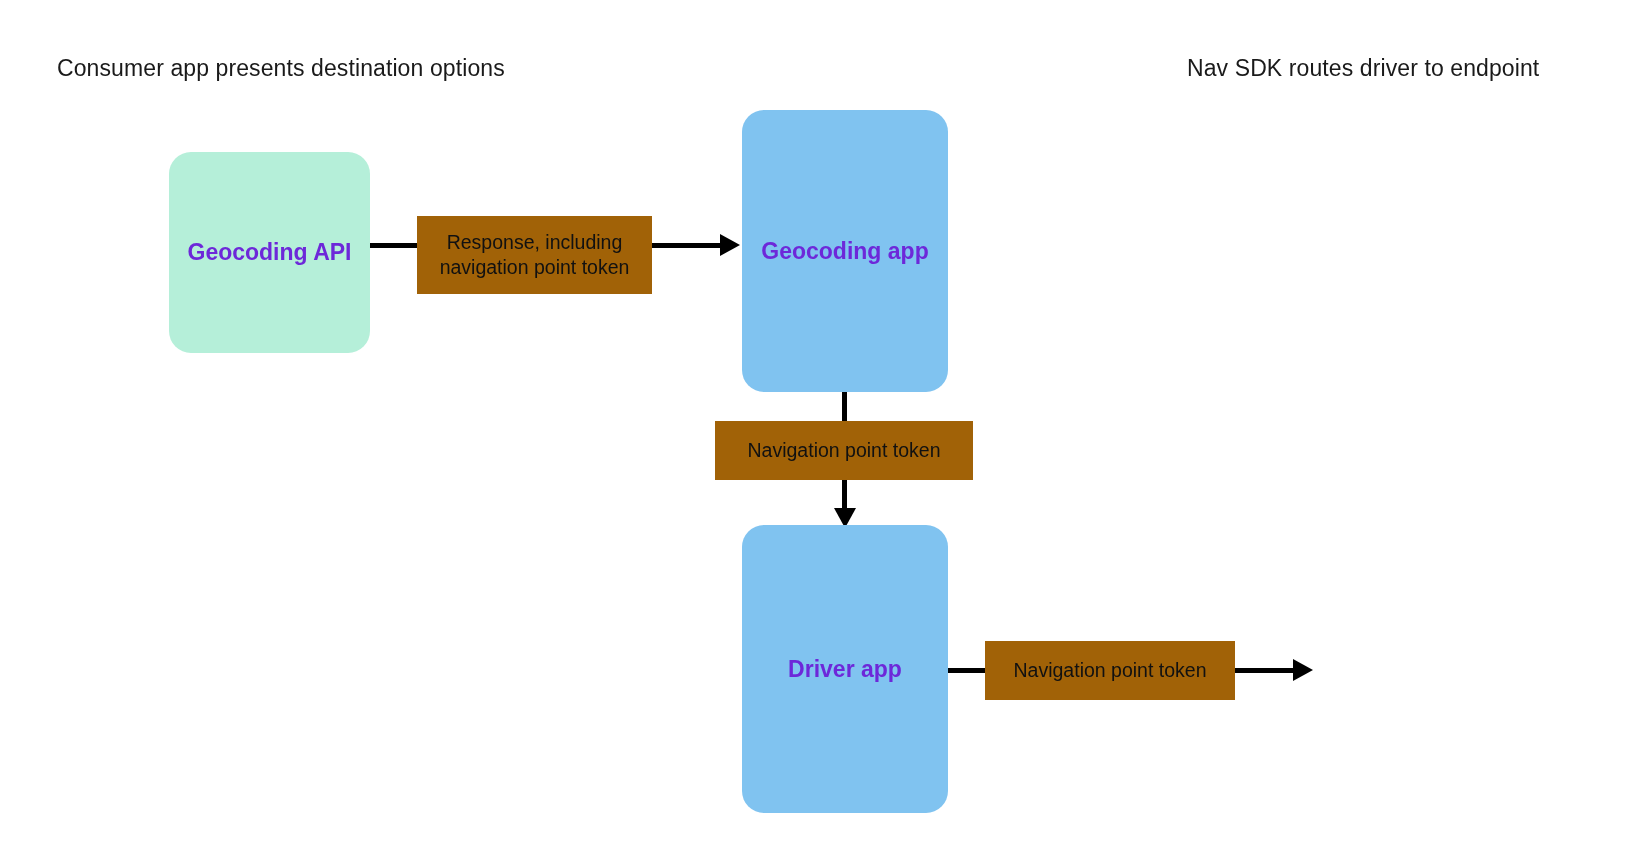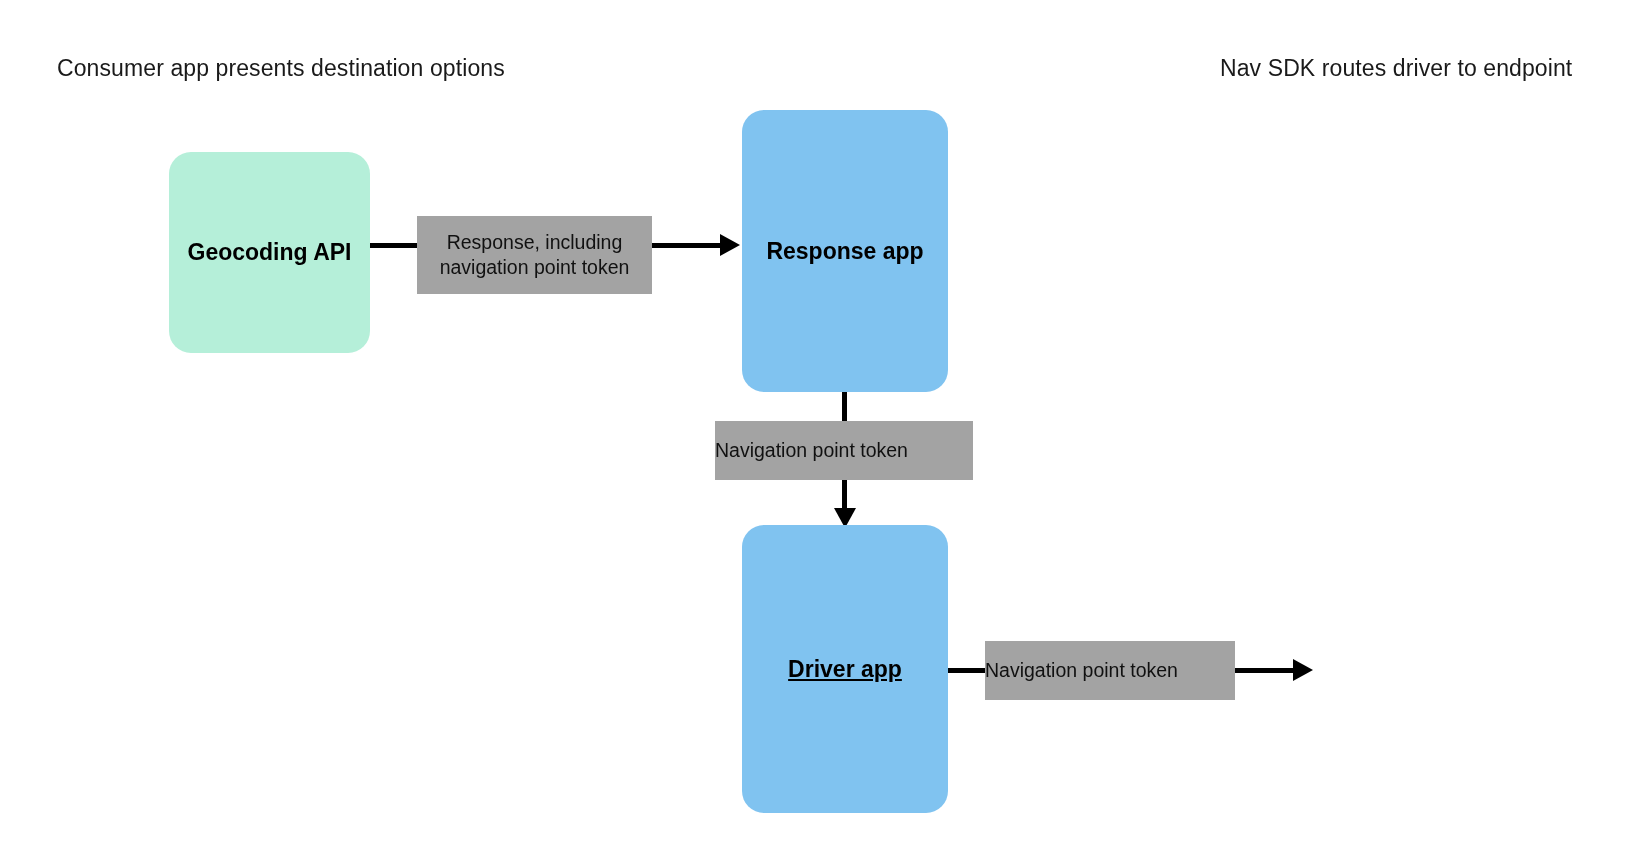--- a/index.html
+++ b/index.html
@@ -37,33 +37,33 @@
     position: absolute;
     border-radius: 22px;
     display: flex;
     align-items: center;
     justify-content: center;
     box-sizing: border-box;
   }
   .node-label {
     font-size: 23px;
     font-weight: bold;
-    color: #000000;
+    color: #6d28d9;
     text-align: center;
     line-height: 1.25;
     white-space: nowrap;
   }
 
   
   .edge-label {
     position: absolute;
-    background: #a3a3a3;
+    background: #a16207;
     display: flex;
     align-items: center;
-    justify-content: flex-start;
+    justify-content: center;
     box-sizing: border-box;
   }
   .edge-label-text {
     font-size: 19.5px;
     font-weight: 400;
     color: #111111;
     text-align: center;
     line-height: 1.28;
   }
 
@@ -96,49 +96,49 @@
   }
 </style>
 </head>
 <body>
 
 <div id="canvas">
 
   <div class="col-header" style="left:57px; top:57px;">Consumer app presents destination options</div>
 
 
-  <div class="col-header" style="left:1220px; top:57px;">Nav SDK routes driver to endpoint</div>
+  <div class="col-header" style="left:1187px; top:57px;">Nav SDK routes driver to endpoint</div>
 
   <div class="node" style="left:169px; top:152px; width:201px; height:201px; background:#b5efd9;">
     <span class="node-label">Geocoding API</span>
   </div>
 
   <div class="hline" style="left:370px; top:243px; width:48px;"></div>
 
   <div class="edge-label" style="left:417px; top:216px; width:235px; height:78px;">
     <span class="edge-label-text">Response, including navigation point token</span>
   </div>
 
   <div class="hline" style="left:652px; top:243px; width:72px;"></div>
   <div class="arrow-right" style="left:720px; top:234px;"></div>
 
   <div class="node" style="left:742px; top:110px; width:206px; height:282px; background:#80c3f0;">
-    <span class="node-label">Response app</span>
+    <span class="node-label">Geocoding app</span>
   </div>
 
   <div class="vline" style="left:842px; top:392px; height:30px;"></div>
 
   <div class="edge-label" style="left:715px; top:421px; width:258px; height:59px;">
     <span class="edge-label-text">Navigation point token</span>
   </div>
 
   <div class="vline" style="left:842px; top:480px; height:33px;"></div>
   <div class="arrow-down" style="left:834px; top:508px;"></div>
 
-  <div class="node" style="left:742px; top:525px; width:206px; height:288px; background:#80c3f0;text-decoration:underline;">
+  <div class="node" style="left:742px; top:525px; width:206px; height:288px; background:#80c3f0;">
     <span class="node-label">Driver app</span>
   </div>
 
   <div class="hline" style="left:948px; top:668px; width:39px;"></div>
 
   <div class="edge-label" style="left:985px; top:641px; width:250px; height:59px;">
     <span class="edge-label-text">Navigation point token</span>
   </div>
 
   <div class="hline" style="left:1235px; top:668px; width:62px;"></div>

